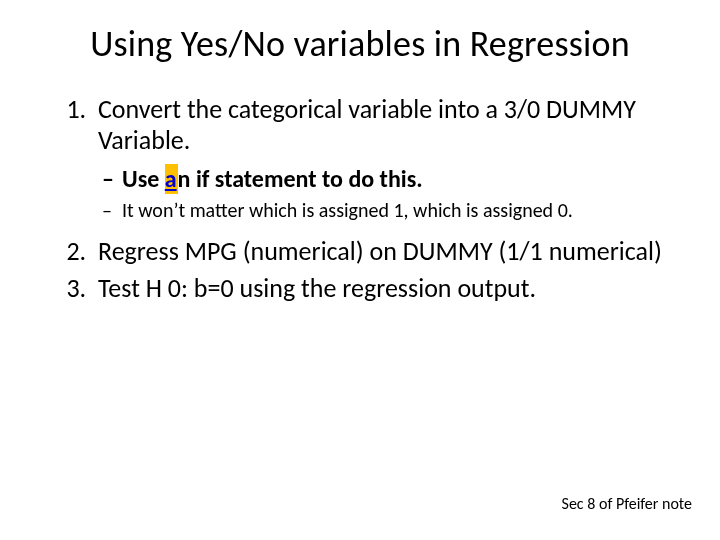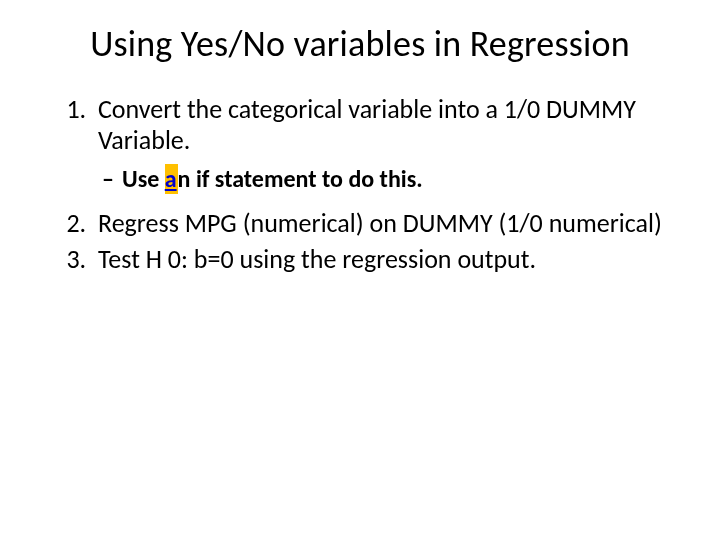--- a/index.html
+++ b/index.html
@@ -73,32 +73,34 @@
 </head>
 <body>
 
 <div class="slide">
 
   <h1 class="title">Using Yes/No variables in Regression</h1>
 
   <ol class="main">
 
     <li>
-      <span>Convert the categorical variable into a 1/0 DUMMY Variable.</span>
+      <span>Convert the categorical variable into a 3/0 DUMMY Variable.</span>
       <ul class="sub">
         <li class="lvl-a"><span>Use </span><span class="hl-link">a</span><span>n if statement to do this.</span></li>
+        <li class="lvl-b"><span>It won’t matter which is assigned 1, which is assigned 0.</span></li>
       </ul>
     </li>
 
     <li>
-      <span>Regress MPG (numerical) on DUMMY (1/0 numerical)</span>
+      <span>Regress MPG (numerical) on DUMMY (1/1 numerical)</span>
     </li>
 
     <li>
       <span>Test H 0: b=0 using the regression output.</span>
     </li>
 
   </ol>
 
   <div class="foot">
+    <div>Sec 8 of Pfeifer note</div>
   </div>
 
 </div>
 
 </body></html>

